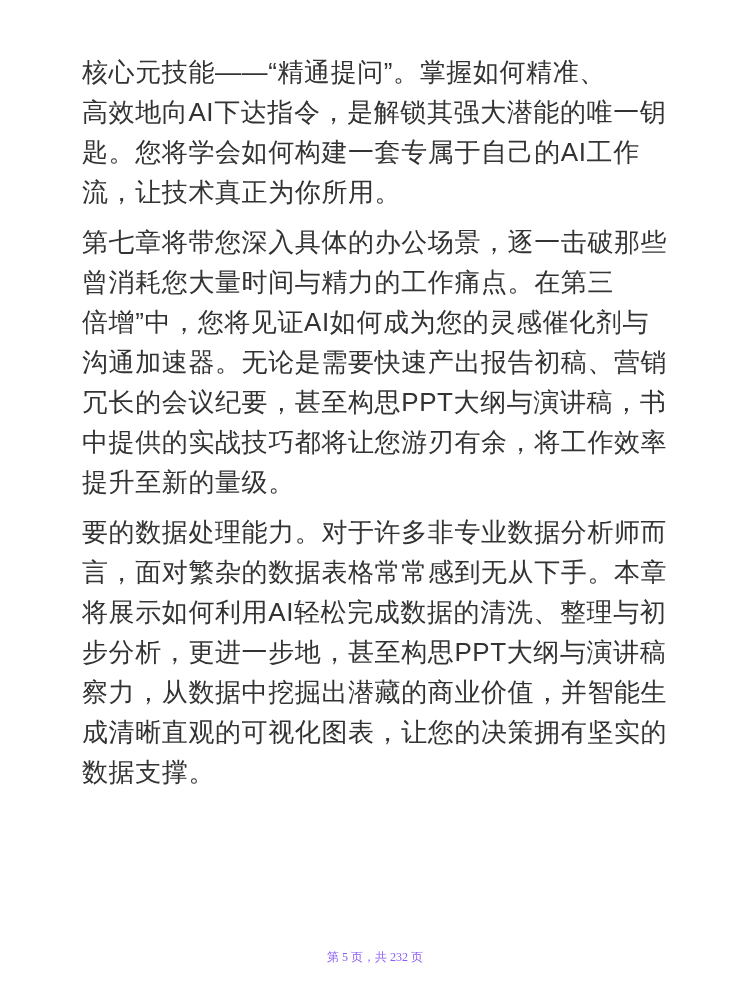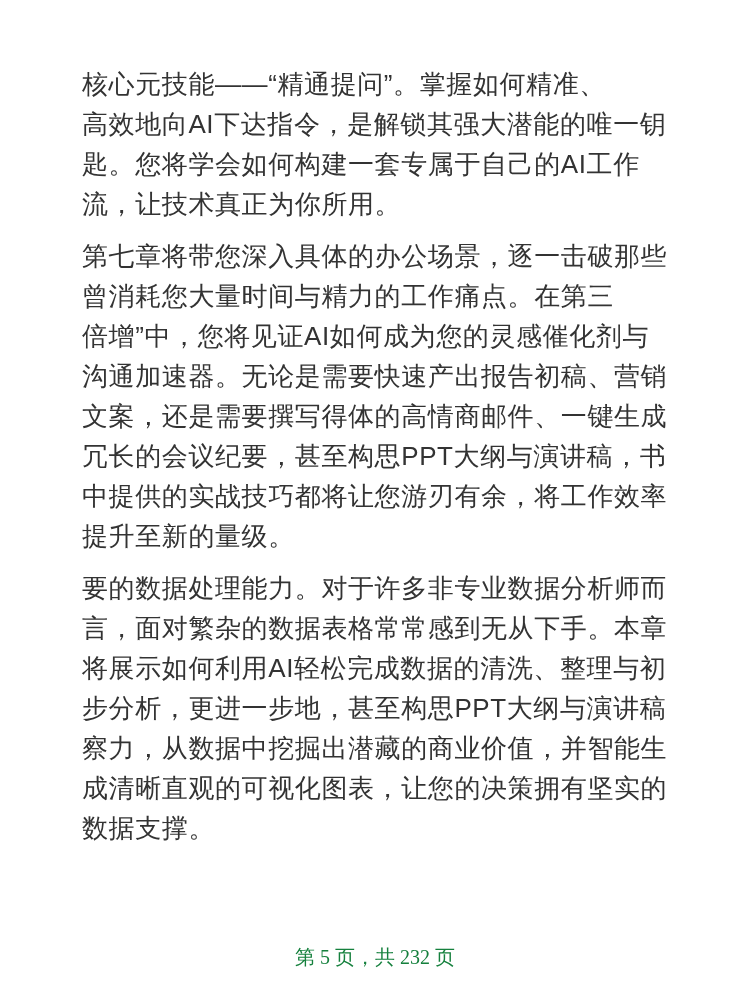--- a/index.html
+++ b/index.html
@@ -13,62 +13,61 @@
     height: 1000px;
     background: #ffffff;
     overflow: hidden;
     font-family: "Liberation Sans", sans-serif;
   }
   .content {
     box-sizing: border-box;
     padding: 52px 78px 0 82px;
   }
   .para {
-    margin: 12px 0 10px 0;
+    margin: 0 0 10px 0;
     font-size: 26px;
     letter-spacing: 0.6px;
     line-height: 40px;
     color: #333333;
     text-align: left;
   }
   .line {
     display: block;
     white-space: nowrap;
   }
   .footer {
     position: absolute;
     left: 0;
     right: 0;
     top: 946px;
     text-align: center;
     font-family: "Liberation Serif", serif;
-    font-size: 20px;
+    font-size: 12px;
     line-height: 22px;
-    color: #15803d;
+    color: #8b5cf6;
   }
 </style>
 </head>
 <body>
 
 <div class="page">
   <div class="content">
 
     <p class="para">
       <span class="line">核心元技能——“精通提问”。掌握如何精准、</span>
       <span class="line">高效地向AI下达指令，是解锁其强大潜能的唯一钥</span>
       <span class="line">匙。您将学会如何构建一套专属于自己的AI工作</span>
       <span class="line">流，让技术真正为你所用。</span>
     </p>
 
     <p class="para">
       <span class="line">第七章将带您深入具体的办公场景，逐一击破那些</span>
       <span class="line">曾消耗您大量时间与精力的工作痛点。在第三</span>
       <span class="line">倍增”中，您将见证AI如何成为您的灵感催化剂与</span>
       <span class="line">沟通加速器。无论是需要快速产出报告初稿、营销</span>
-      <span class="line">文案，还是需要撰写得体的高情商邮件、一键生成</span>
       <span class="line">冗长的会议纪要，甚至构思PPT大纲与演讲稿，书</span>
       <span class="line">中提供的实战技巧都将让您游刃有余，将工作效率</span>
       <span class="line">提升至新的量级。</span>
     </p>
 
     <p class="para">
       <span class="line">要的数据处理能力。对于许多非专业数据分析师而</span>
       <span class="line">言，面对繁杂的数据表格常常感到无从下手。本章</span>
       <span class="line">将展示如何利用AI轻松完成数据的清洗、整理与初</span>
       <span class="line">步分析，更进一步地，甚至构思PPT大纲与演讲稿</span>

